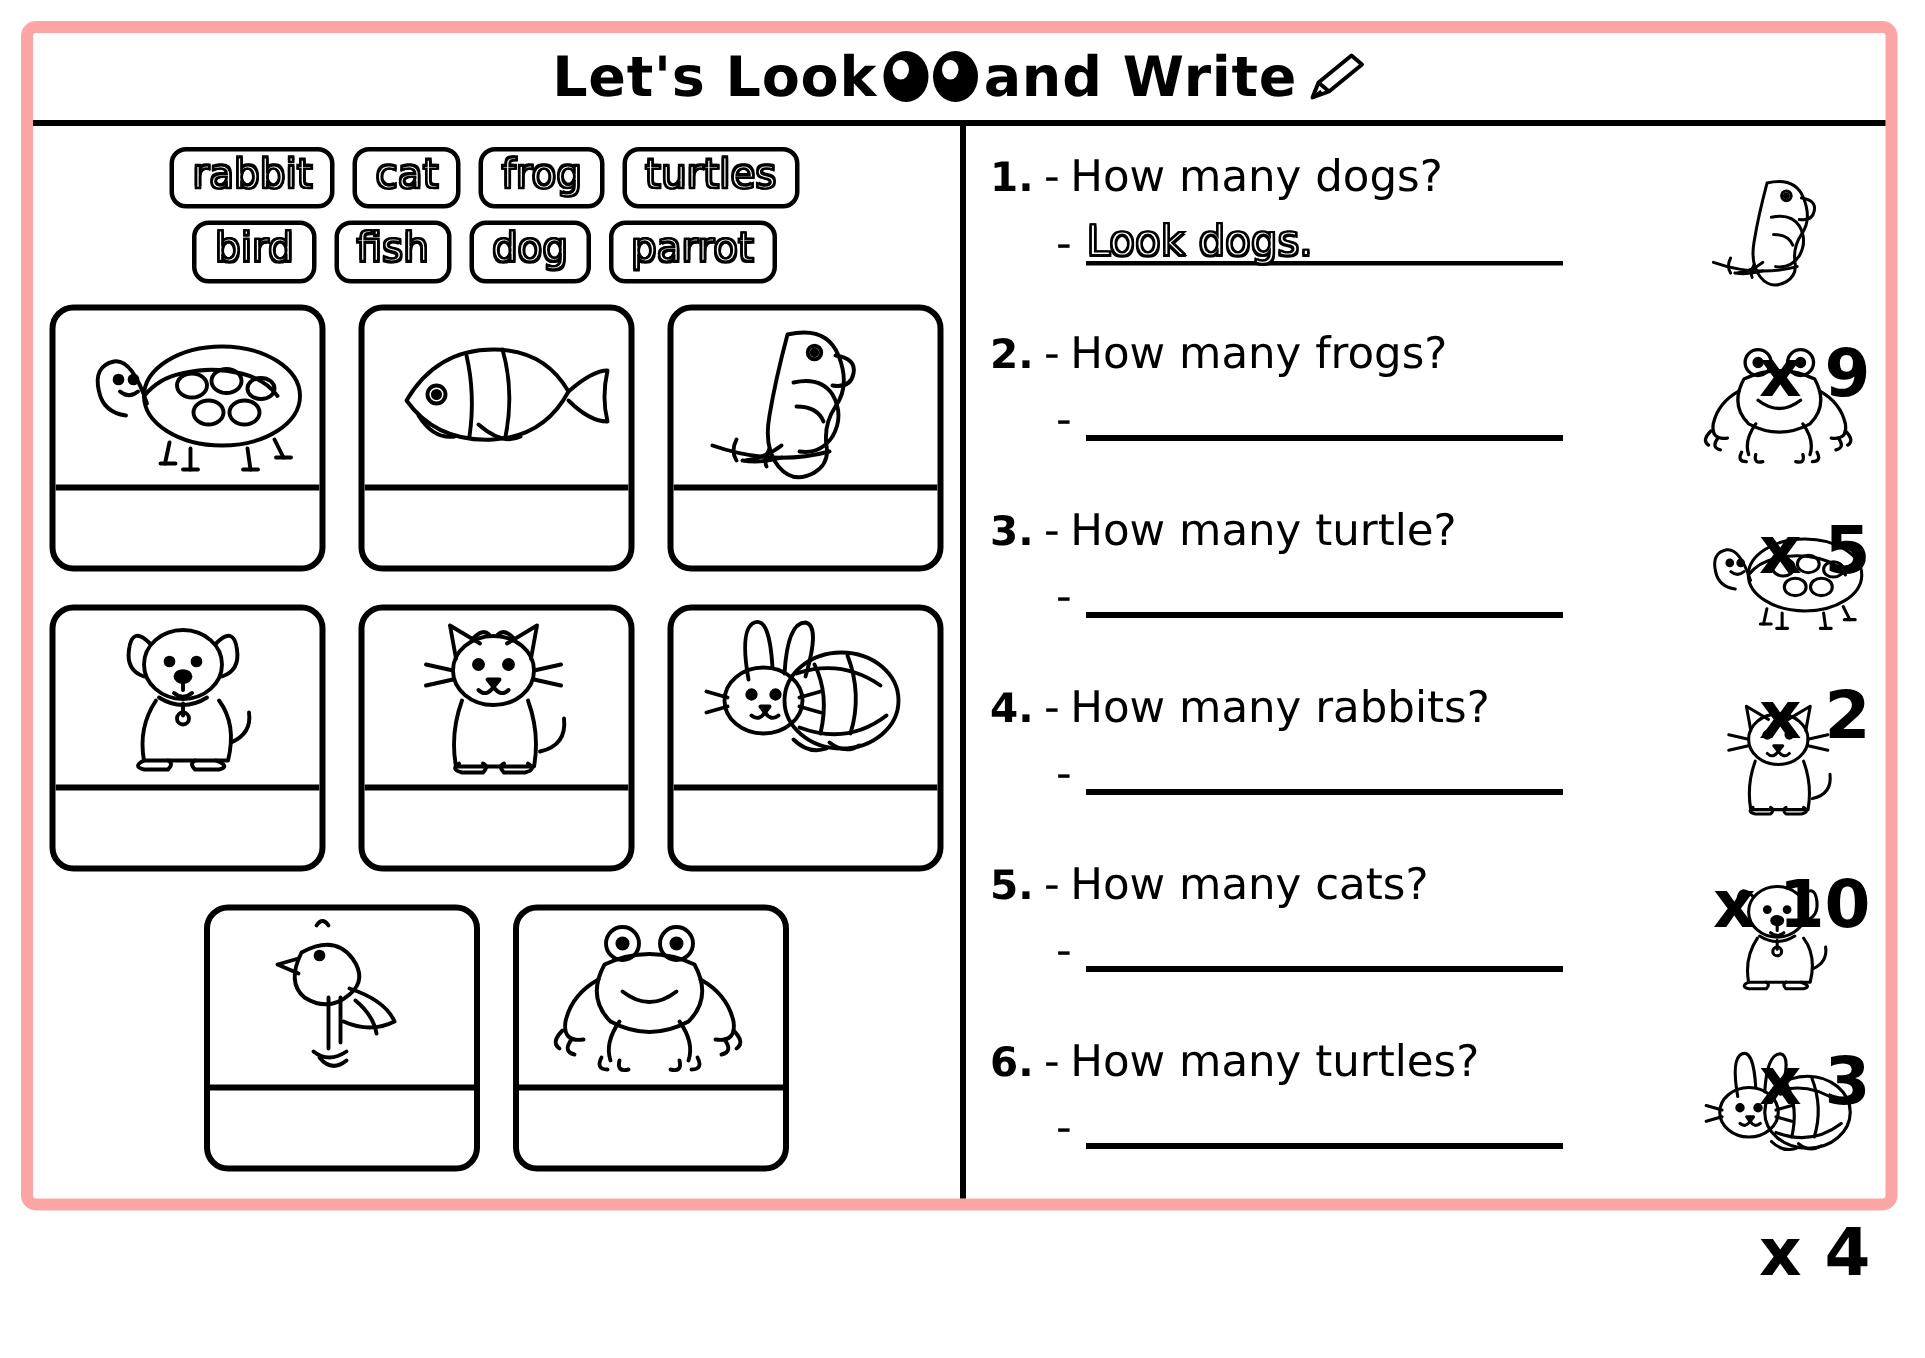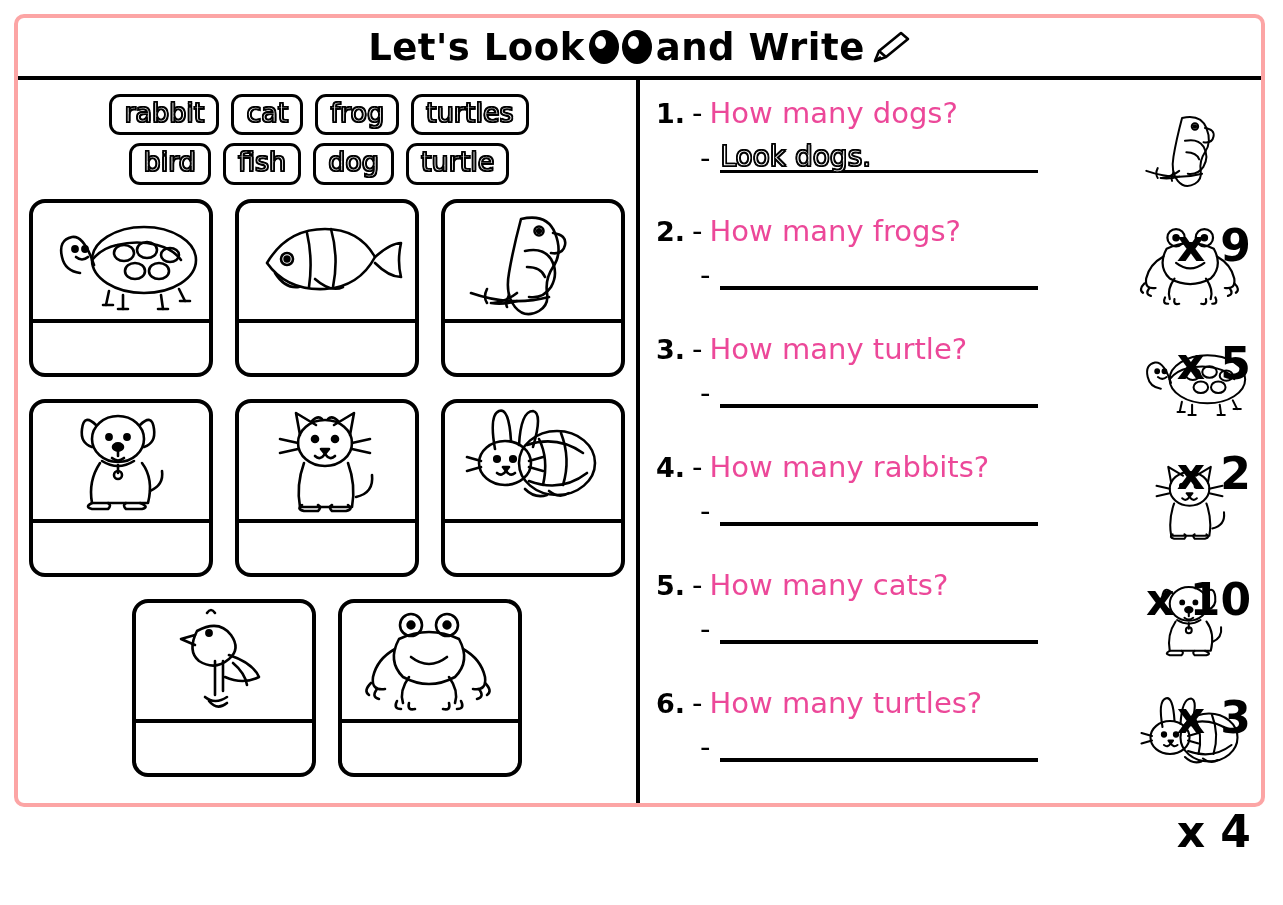--- a/index.html
+++ b/index.html
@@ -13,21 +13,21 @@
     font-family: "Liberation Sans", sans-serif;
     overflow: hidden;
   }
 
   .sheet {
     position: absolute;
     left: 14px;
     top: 14px;
     width: 1251px;
     height: 793px;
-    border: 4px solid #fca5a5;
+    border: 8px solid #fca5a5;
     border-radius: 10px;
     box-sizing: border-box;
     background: #fff;
   }
 
   
   .title-bar {
     position: relative;
     height: 62px;
     border-bottom: 4px solid #000;
@@ -165,21 +165,21 @@
   }
   .q-num {
     font-family: "DejaVu Sans", sans-serif;
     font-weight: bold;
     font-size: 27px;
     color: #000;
   }
   .q-text {
     font-family: "DejaVu Sans", sans-serif;
     font-size: 29px;
-    color: #ec4899;
+    color: #000000;
     white-space: nowrap;
     text-align: center;
   }
   .q-answer {
     display: flex;
     align-items: flex-end;
     gap: 10px;
     margin-top: 10px;
     padding-left: 44px;
   }
@@ -262,21 +262,21 @@
         <div class="wb-row">
           <span class="word">rabbit</span>
           <span class="word">cat</span>
           <span class="word">frog</span>
           <span class="word">turtles</span>
         </div>
         <div class="wb-row">
           <span class="word">bird</span>
           <span class="word">fish</span>
           <span class="word">dog</span>
-          <span class="word">turtle</span>
+          <span class="word">parrot</span>
         </div>
       </div>
 
       <div class="card-grid">
 
         <div class="card-row">
 
           <div class="card">
             <div class="pic">
               <svg width="165" height="112" viewBox="0 0 165 112">

